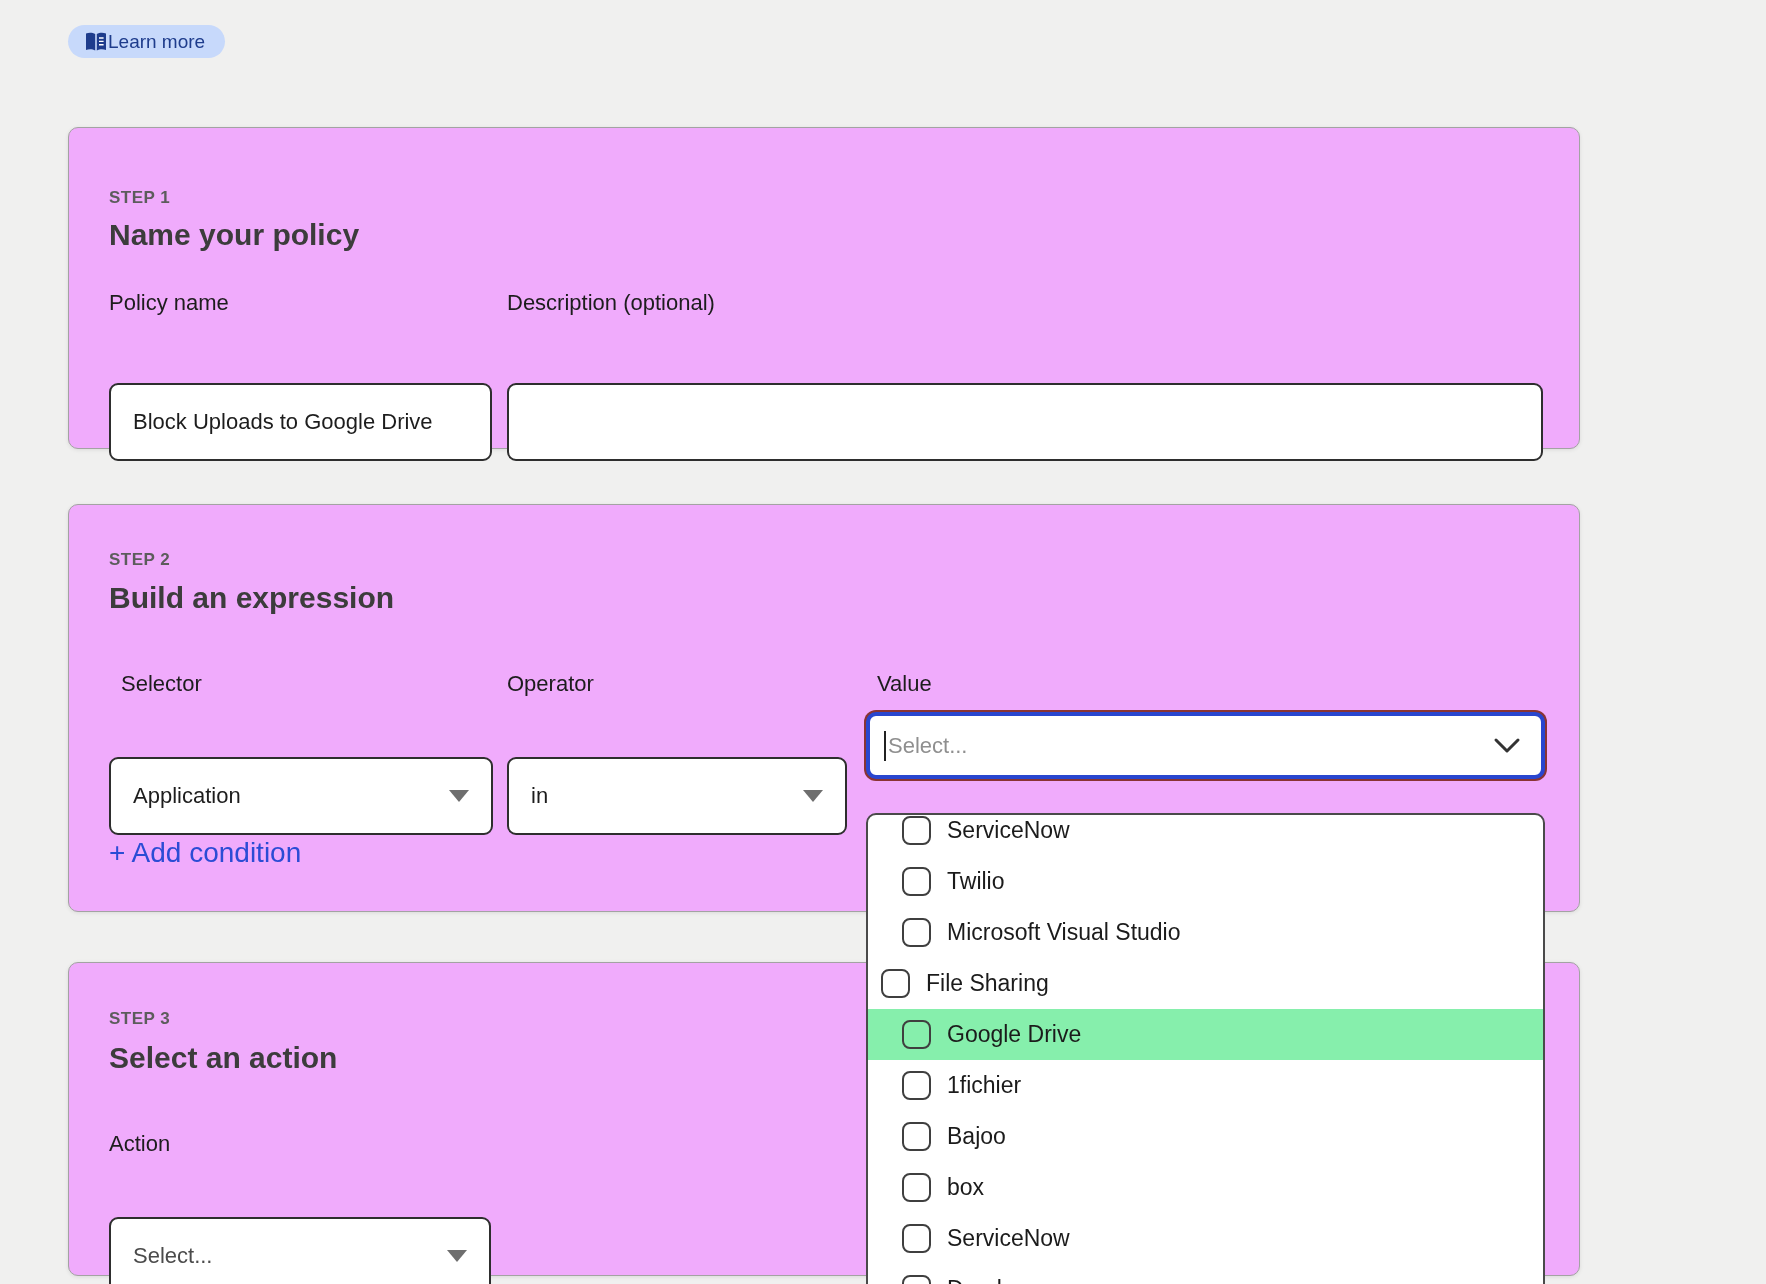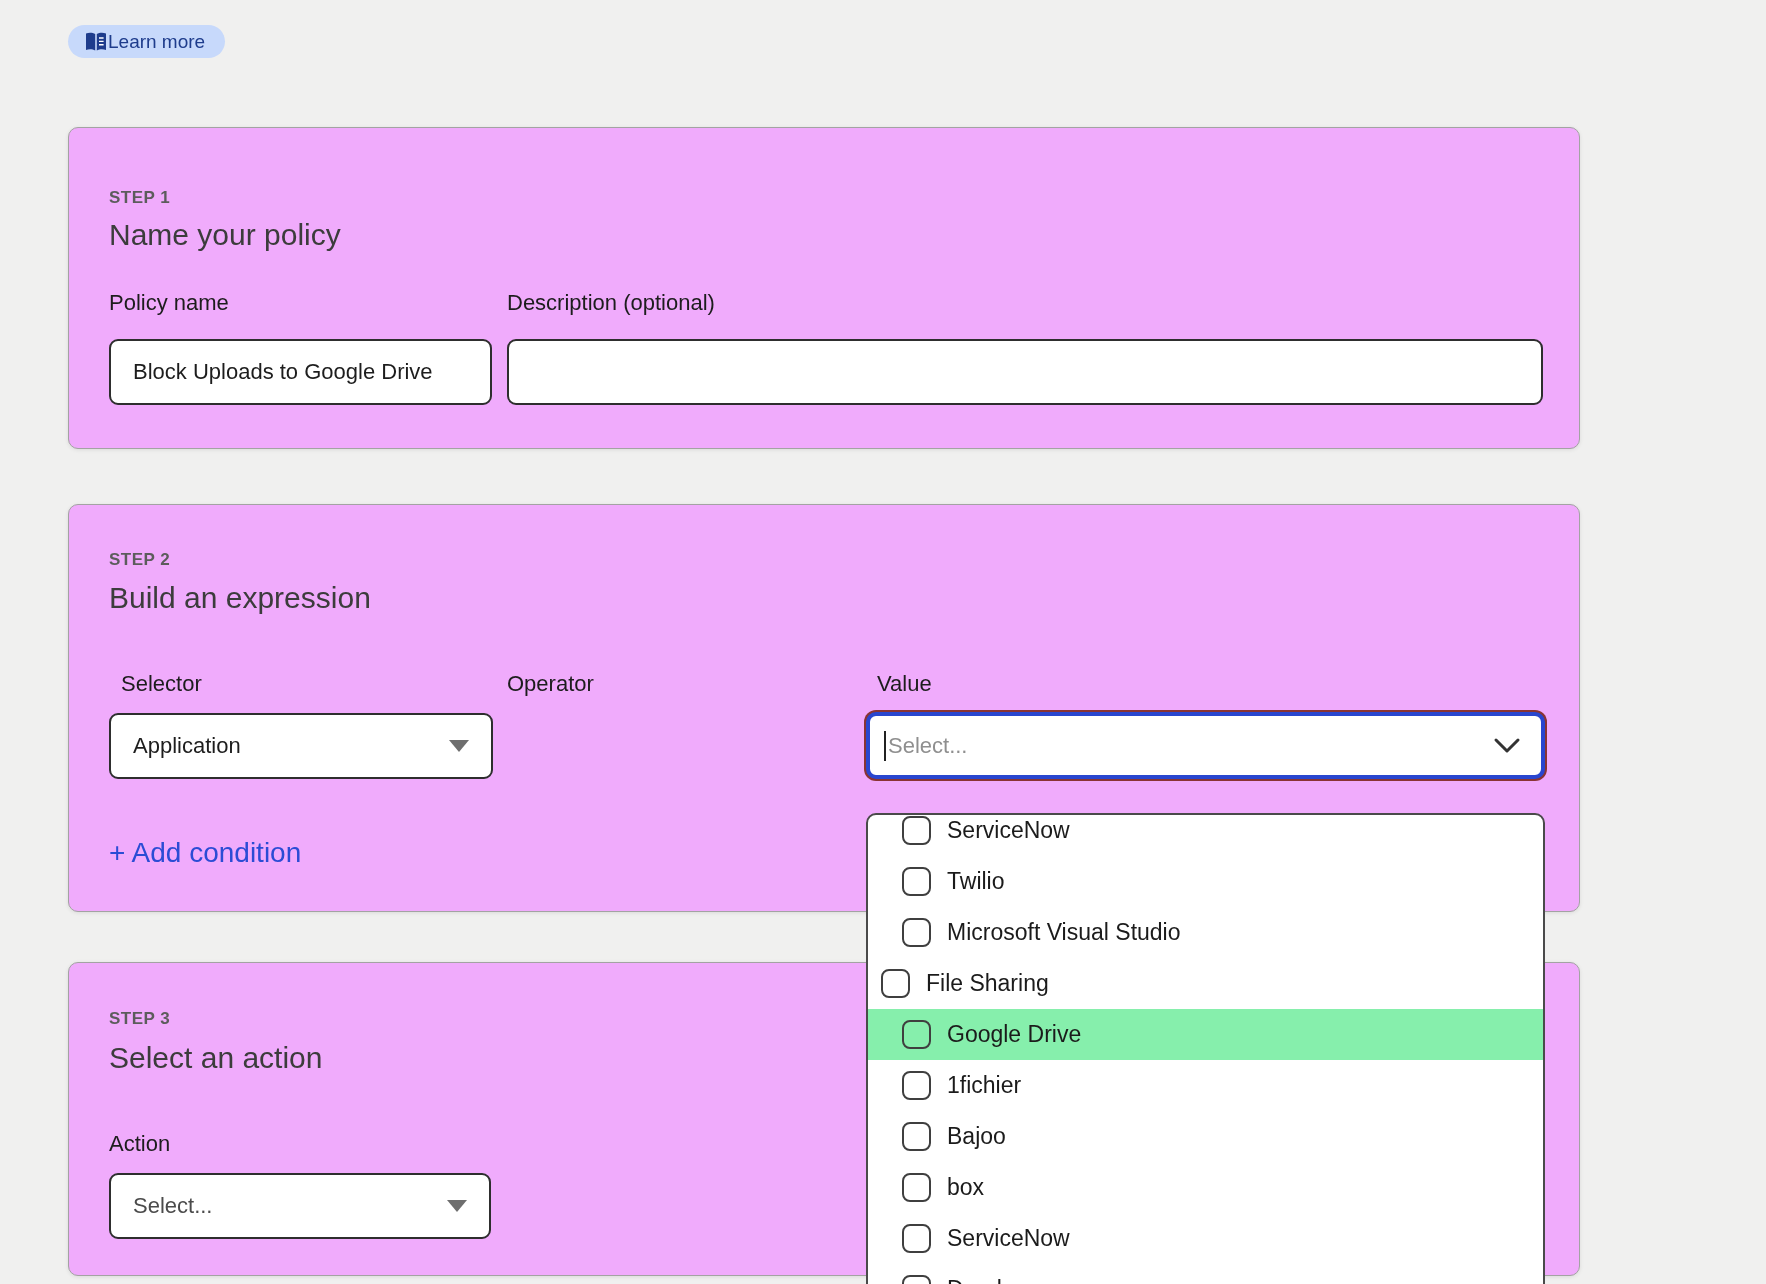--- a/index.html
+++ b/index.html
@@ -31,29 +31,29 @@
   .card-1 { top:127px; height:322px; }
   .card-2 { top:504px; height:408px; }
   .card-3 { top:962px; height:314px; }
 
   .step-label {
     position:absolute; left:40px;
     font-size:17px; font-weight:700; letter-spacing:.5px; color:#5c5c5c;
   }
   .card-title {
     position:absolute; left:40px;
-    font-size:30px; font-weight:400; color:#3c3c3c;
+    font-size:30px; font-weight:700; color:#3c3c3c;
   }
   .field-label { position:absolute; font-size:22px; color:#1d1d1d; }
 
   .text-input, .select-box {
-    position:absolute; height:66px; background:#fff;
+    position:absolute; height:78px; background:#fff;
     border:2px solid #2e2e2e; border-radius:9px;
     font-size:22px; color:#1d1d1d;
-    display:flex; align-items:center; padding:0 22px;
+    display:flex; align-items:center; padding:0 22px;margin-top:44px;
   }
   .select-box { cursor:pointer; justify-content:space-between; }
   .caret-triangle {
     width:0; height:0; flex:0 0 auto;
     border-left:10px solid transparent; border-right:10px solid transparent;
     border-top:12px solid #6e6e6e;
   }
   .placeholder-dark { color:#4b4b4b; }
 
   
@@ -129,20 +129,24 @@
     <h2 class="card-title" style="top:76px">Build an expression</h2>
 
     <div class="field-label" style="left:52px; top:166px">Selector</div>
     <div class="field-label" style="left:438px; top:166px">Operator</div>
     <div class="field-label" style="left:808px; top:166px">Value</div>
 
     <div class="select-box" style="left:40px; top:208px; width:384px">
       <span>Application</span>
       <span class="caret-triangle"></span>
     </div>
+    <div class="select-box" style="left:438px; top:208px; width:340px">
+      <span>in</span>
+      <span class="caret-triangle"></span>
+    </div>
 
     <a class="add-condition" href="#">+ Add condition</a>
   </section>
 
   <section class="card card-3">
     <div class="step-label" style="top:46px">STEP 3</div>
     <h2 class="card-title" style="top:78px">Select an action</h2>
 
     <div class="field-label" style="left:40px; top:168px">Action</div>
     <div class="select-box" style="left:40px; top:210px; width:382px">

